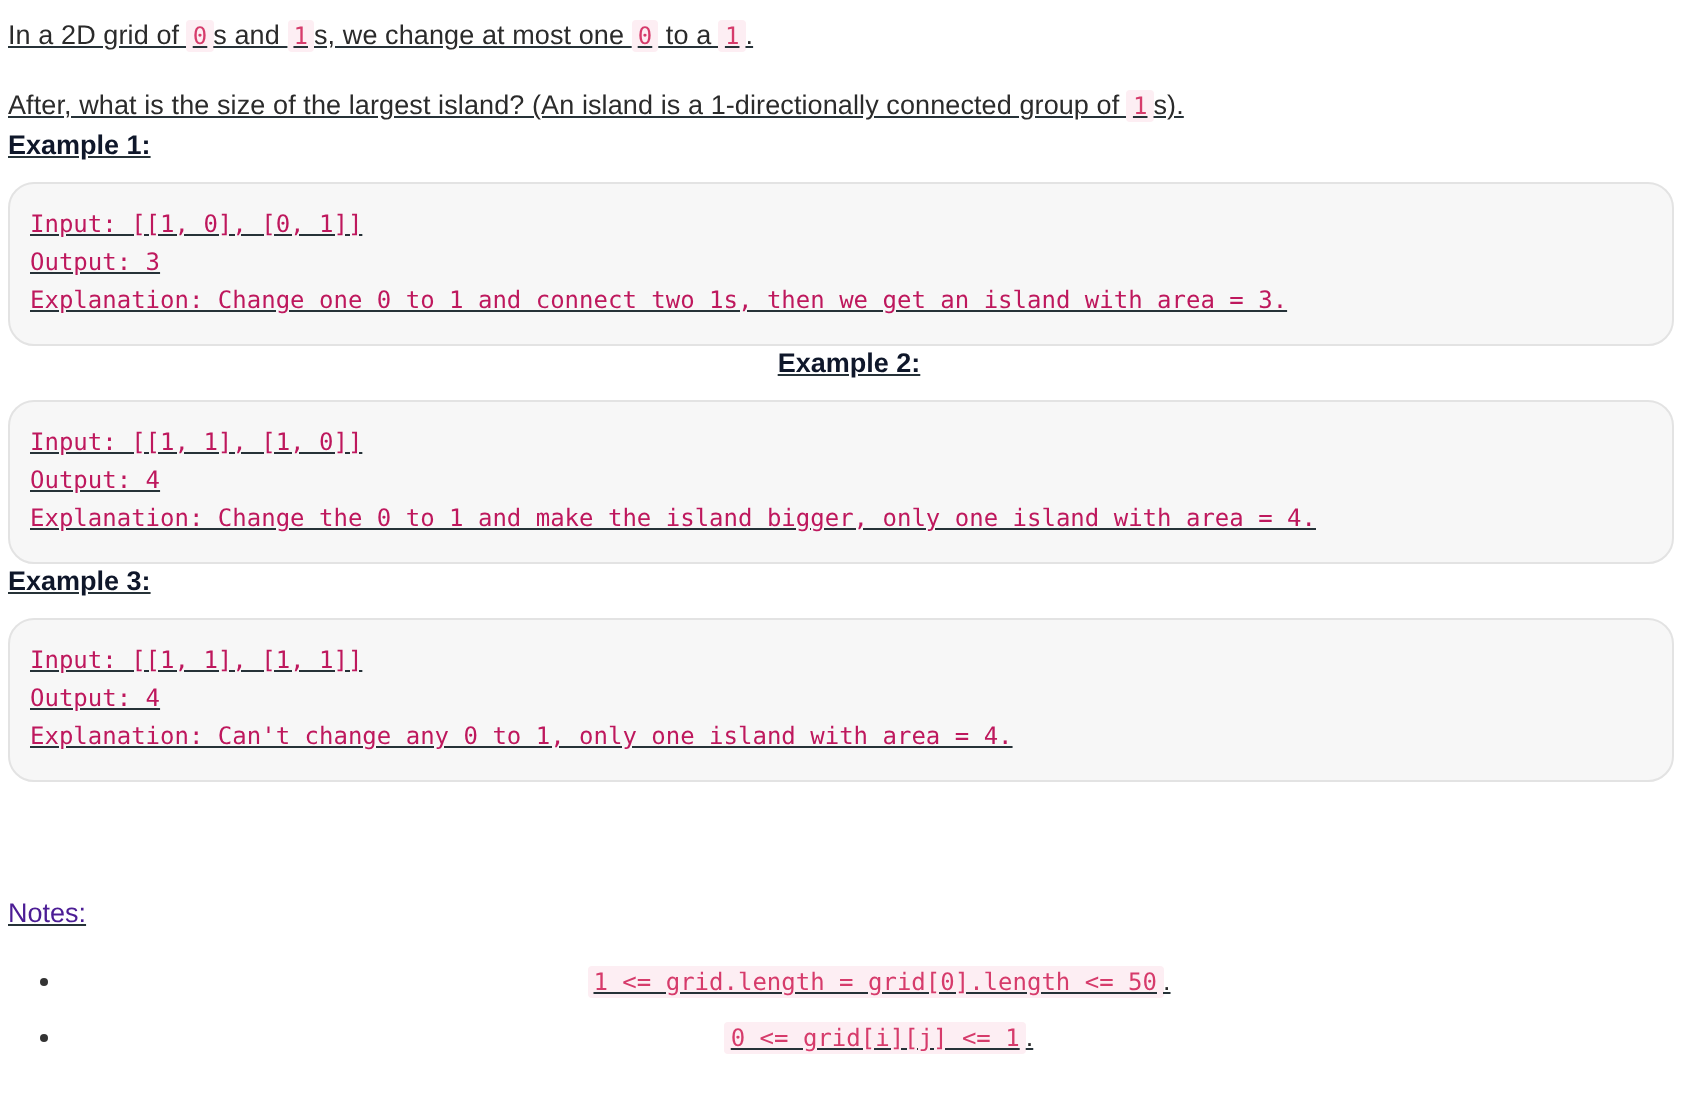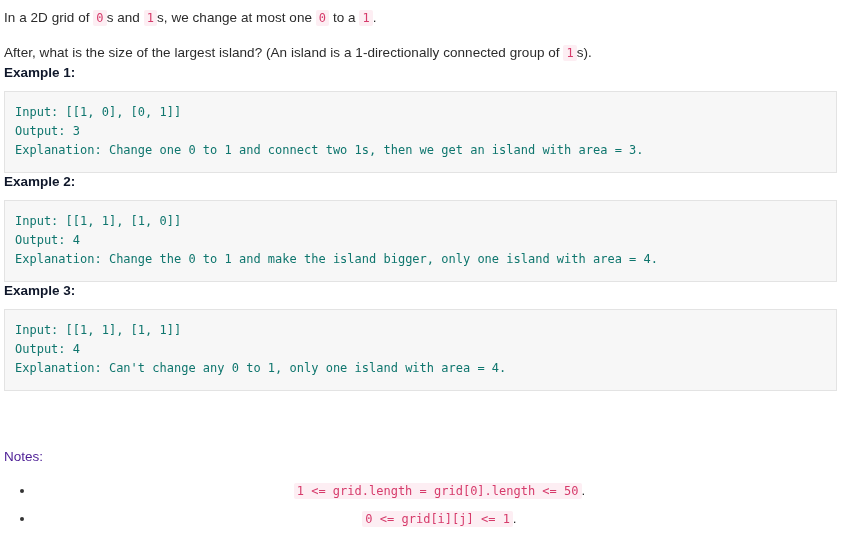--- a/index.html
+++ b/index.html
@@ -12,20 +12,21 @@
     height: 550px;
     font-family: "Liberation Sans", sans-serif;
     font-size: 13.5px;
     color: #263238;
     overflow: hidden;
   }
   .page {
     padding: 4px 6px 0 4px;
     box-sizing: border-box;
     width: 851px;
+    text-decoration: underline;
   }
   p.para {
     margin: 0 0 0 0;
     padding: 0;
     line-height: 22px;
     font-size: 13.5px;
     color: #2b2b2b;
     letter-spacing: 0.05px;
   }
   p.para.first { padding-top: 3px; }
@@ -44,35 +45,35 @@
   h3.example-heading {
     font-family: "Liberation Sans", sans-serif;
     font-size: 13.5px;
     font-weight: bold;
     color: #0f172a;
     margin: 0;
     padding: 0;
     line-height: 18px;
   }
   .eh-1 { margin-top: 20px; }
-  .eh-2 { margin-top: 20px; }
+  .eh-2 { margin-top: 20px; text-align: center; }
   .eh-3 { margin-top: 21px; }
 
   pre.codeblock {
     margin: 9px 0 0 0;
     background: #f7f7f7;
     border: 1px solid #e3e3e3;
-    border-radius: 0;
+    border-radius: 13px;
     padding: 11px 12px 12px 10px;
     width: 833px;
     box-sizing: border-box;
     font-family: "DejaVu Sans Mono", "Liberation Mono", monospace;
     font-size: 12px;
     line-height: 19px;
-    color: #0f766e;
+    color: #be185d;
     white-space: pre;
     overflow: hidden;
   }
 
   .notes-label {
     margin: 0;
     padding: 0;
     line-height: 20px;
     font-size: 13.5px;
     color: #4c1d95;

